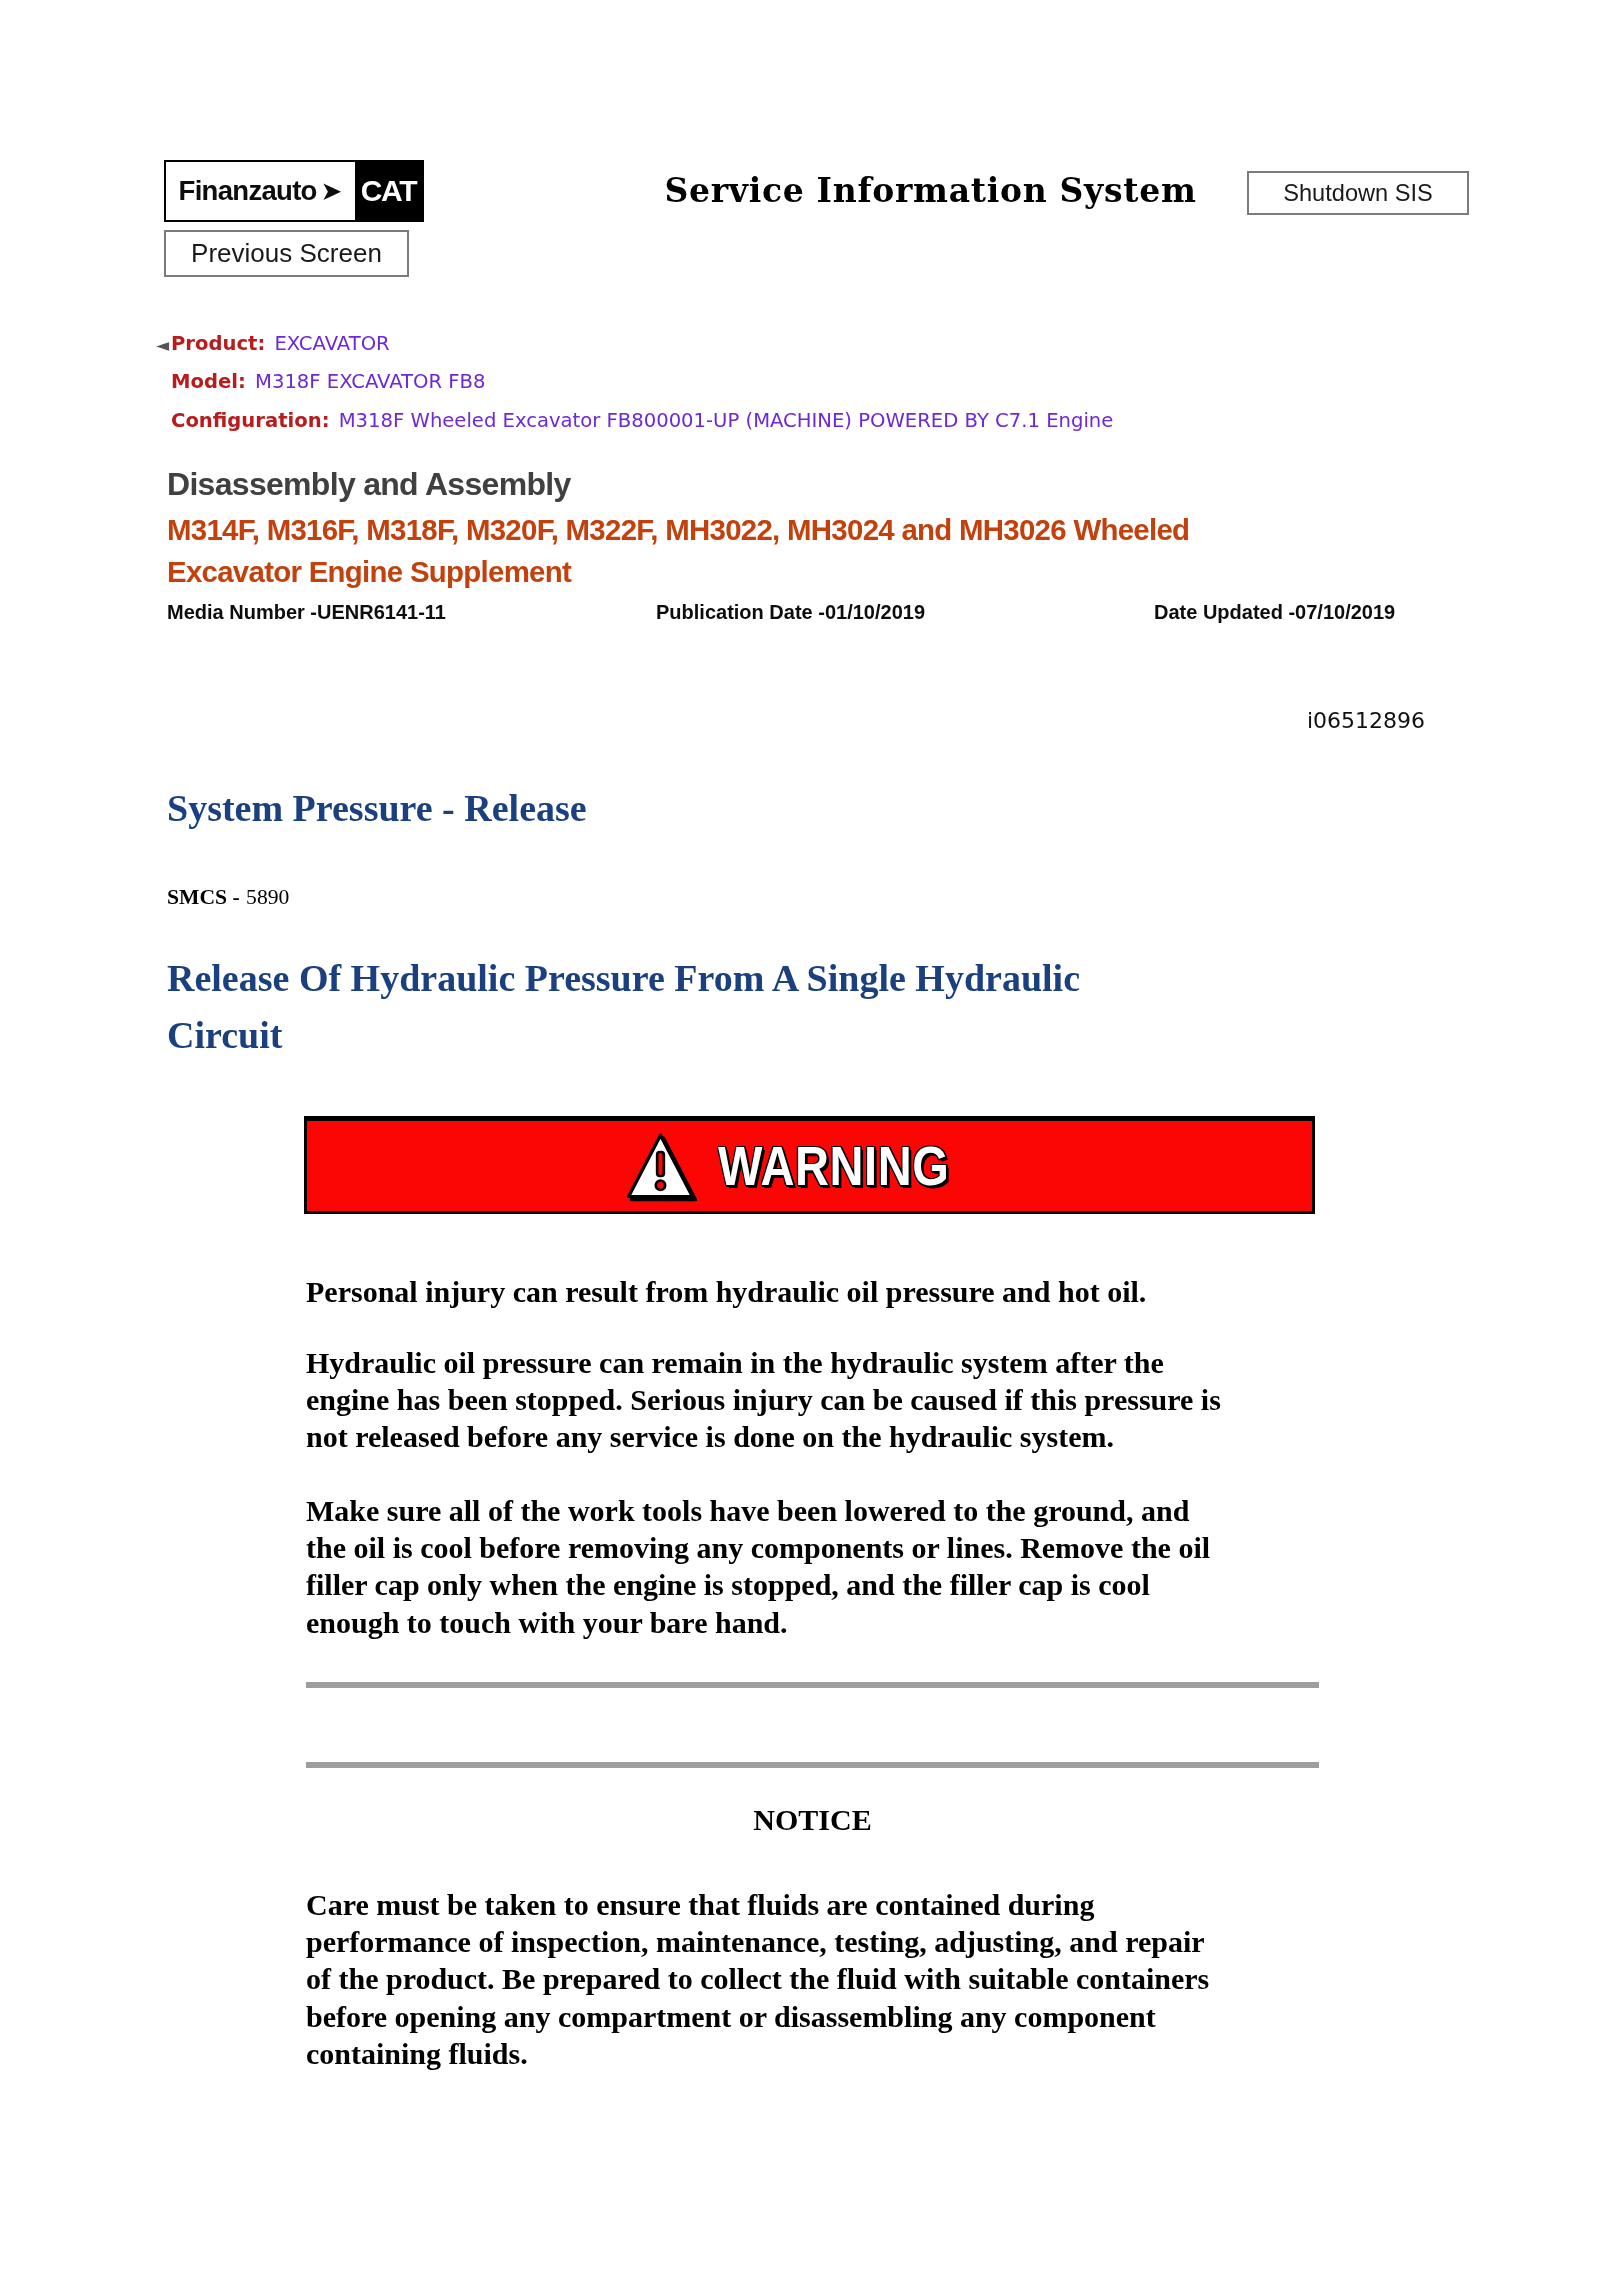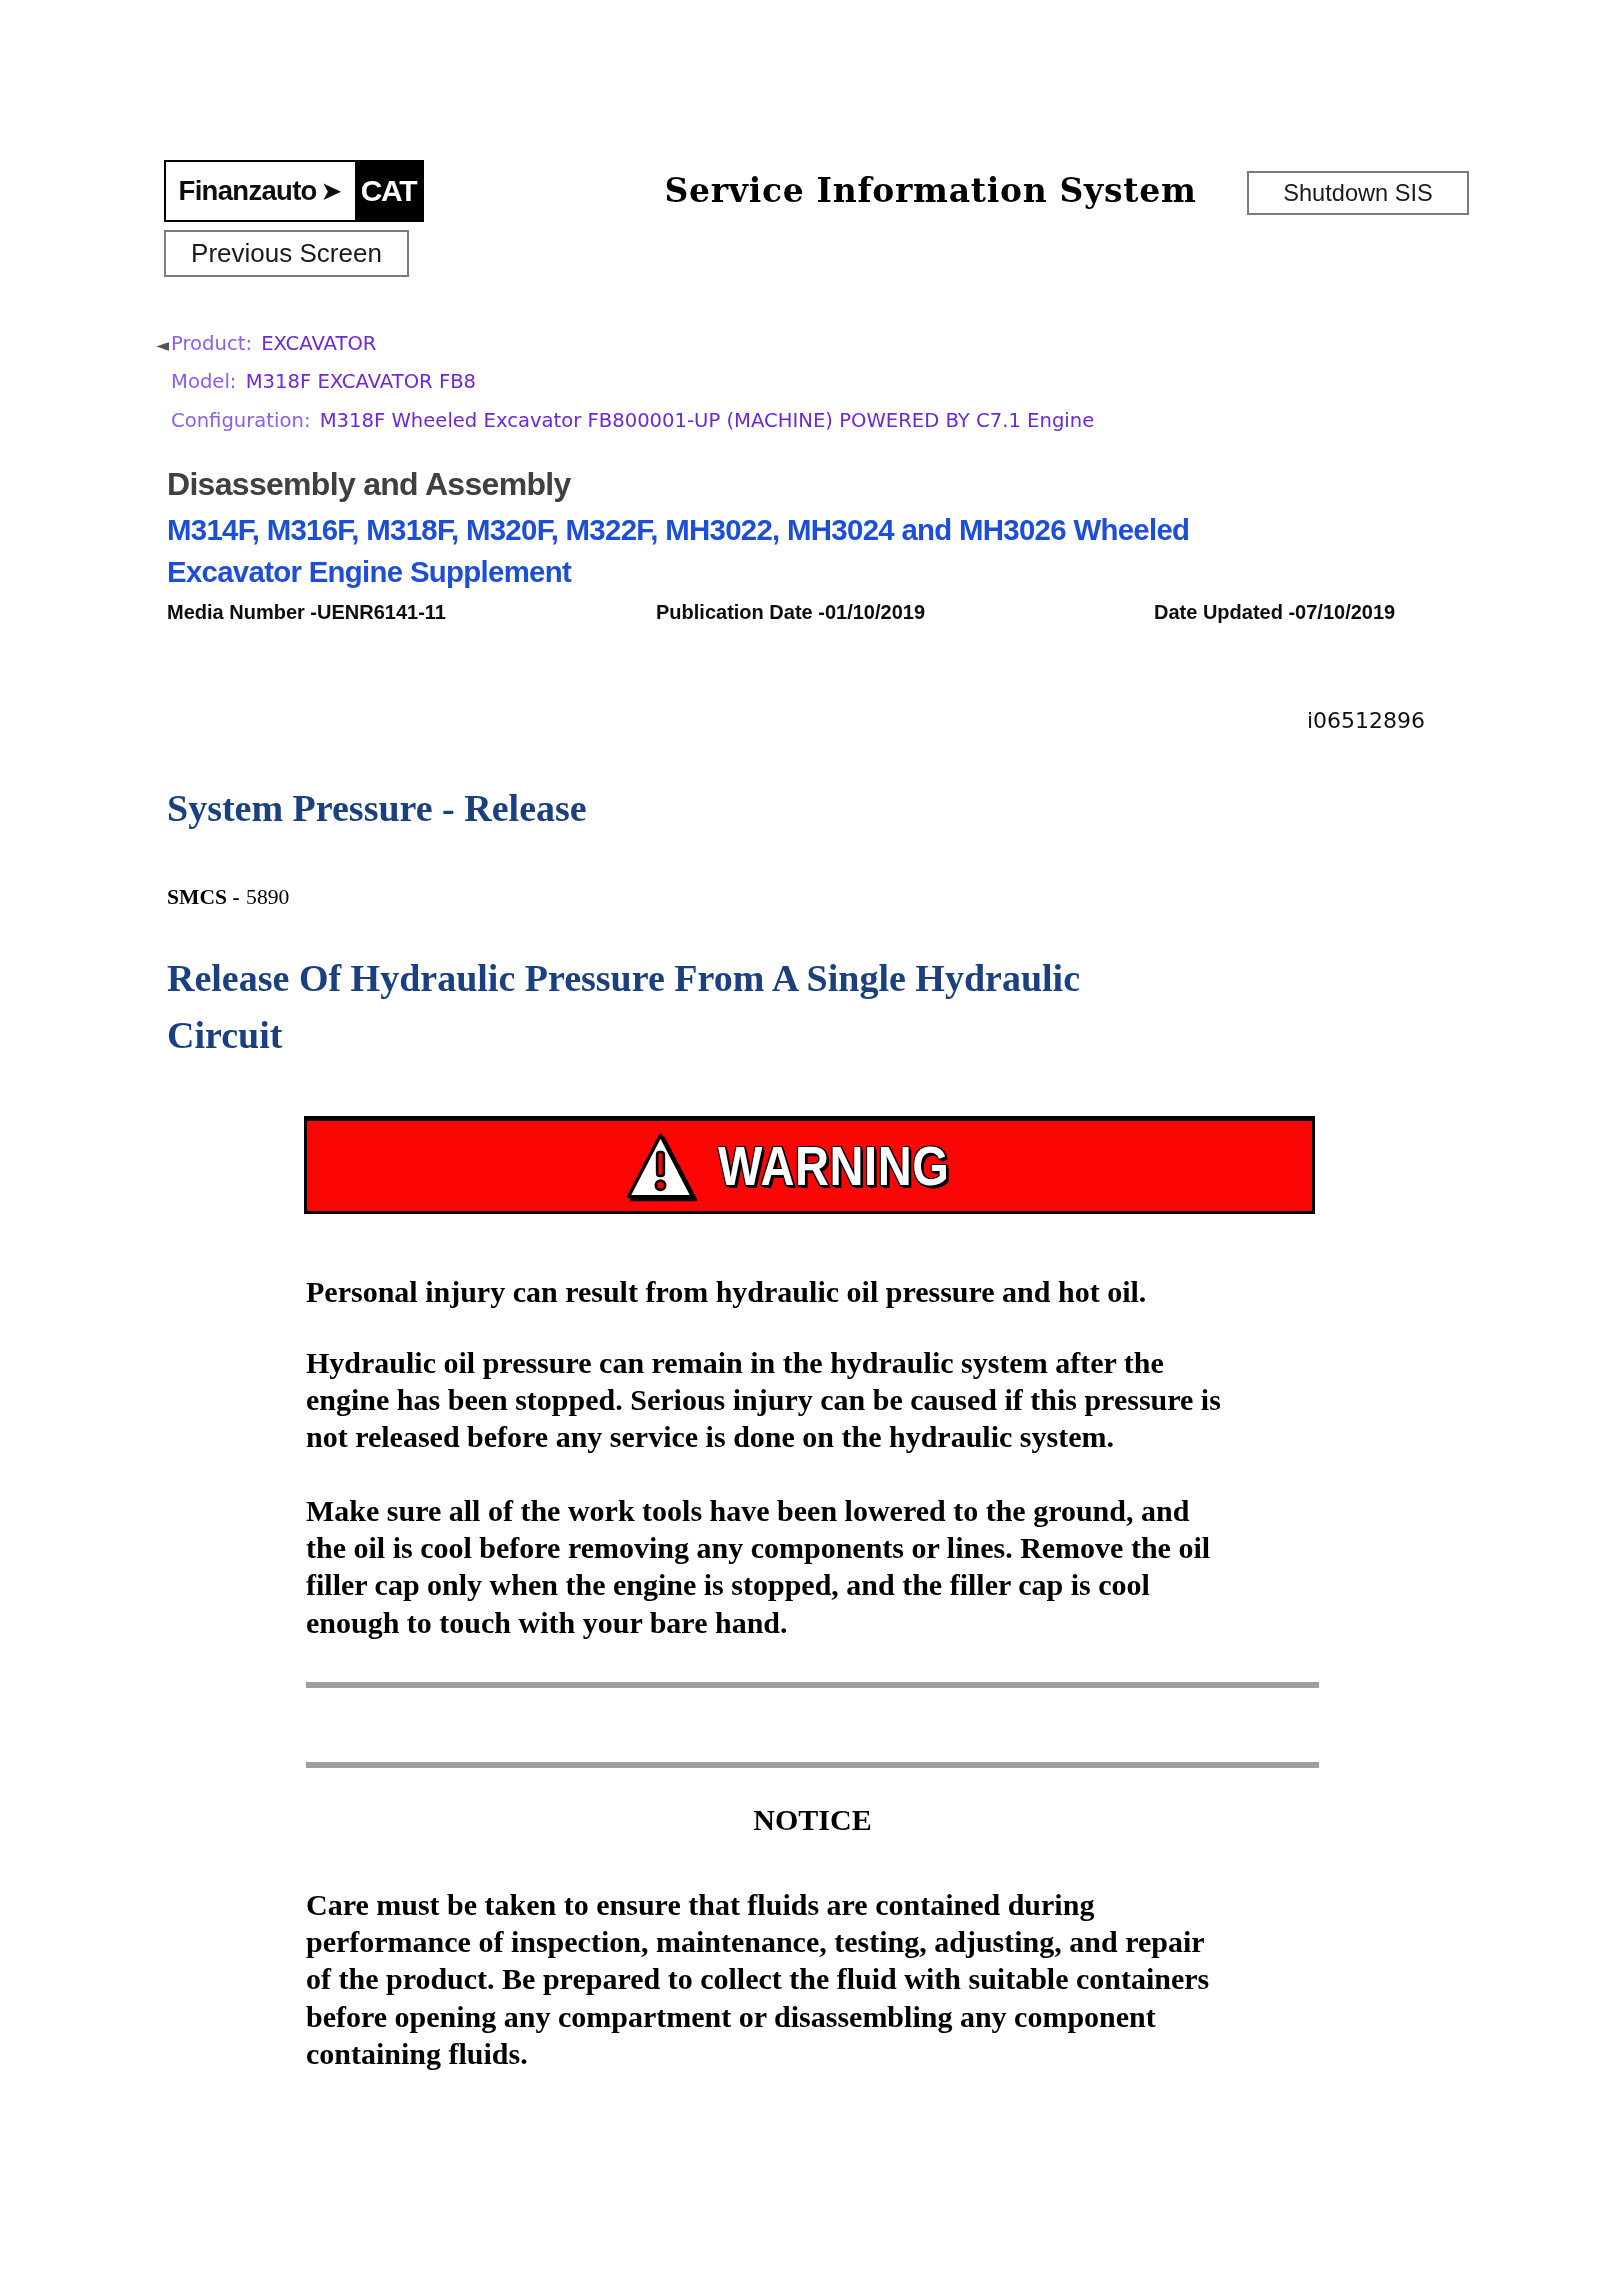--- a/index.html
+++ b/index.html
@@ -40,35 +40,35 @@
     font-family:"DejaVu Serif", serif; font-weight:bold; font-size:33px; color:#000;
     letter-spacing:0.7px;
   }
   .shutdown-btn {
     position:absolute; left:1247px; top:171px; width:222px; height:44px;
     border:2px solid #7b7b7b; font-size:23.6px;
   }
 
   
   .info-row { position:absolute; left:171px; white-space:nowrap; font-size:19.6px; }
-  .info-label { font-family:"DejaVu Sans", sans-serif; font-weight:normal; color:#8b5cf6; }
+  .info-label { font-family:"DejaVu Sans", sans-serif; font-weight:bold; color:#b91c1c; }
   .info-value { font-family:"DejaVu Sans", sans-serif; color:#6d28d9; margin-left:9.2px; }
   .back-arrow {
     position:absolute; left:156px; top:335px; font-size:17px; color:#555;
     font-family:"DejaVu Sans", sans-serif;
   }
 
   
   .doc-title {
     position:absolute; left:167px; top:466px;
     font-weight:bold; font-size:32px; color:#404040; letter-spacing:-0.7px;
   }
   .doc-subtitle {
     position:absolute; left:167px; top:509px; width:1341px;
-    font-weight:bold; font-size:29.4px; color:#1d4ed8; letter-spacing:-0.7px;
+    font-weight:bold; font-size:29.4px; color:#c2410c; letter-spacing:-0.7px;
     line-height:1.43; white-space:pre-line;
   }
   .media-line { position:absolute; top:601px; font-weight:bold; font-size:20px; color:#0d0d0d; white-space:nowrap;text-align:center; }
   .media-number { left:167px; }
   .pub-date { left:656px; }
   .date-updated { left:1154px; }
 
   .doc-id {
     position:absolute; right:155px; top:708px; font-size:22px; color:#111;
     font-family:"DejaVu Sans", sans-serif;

